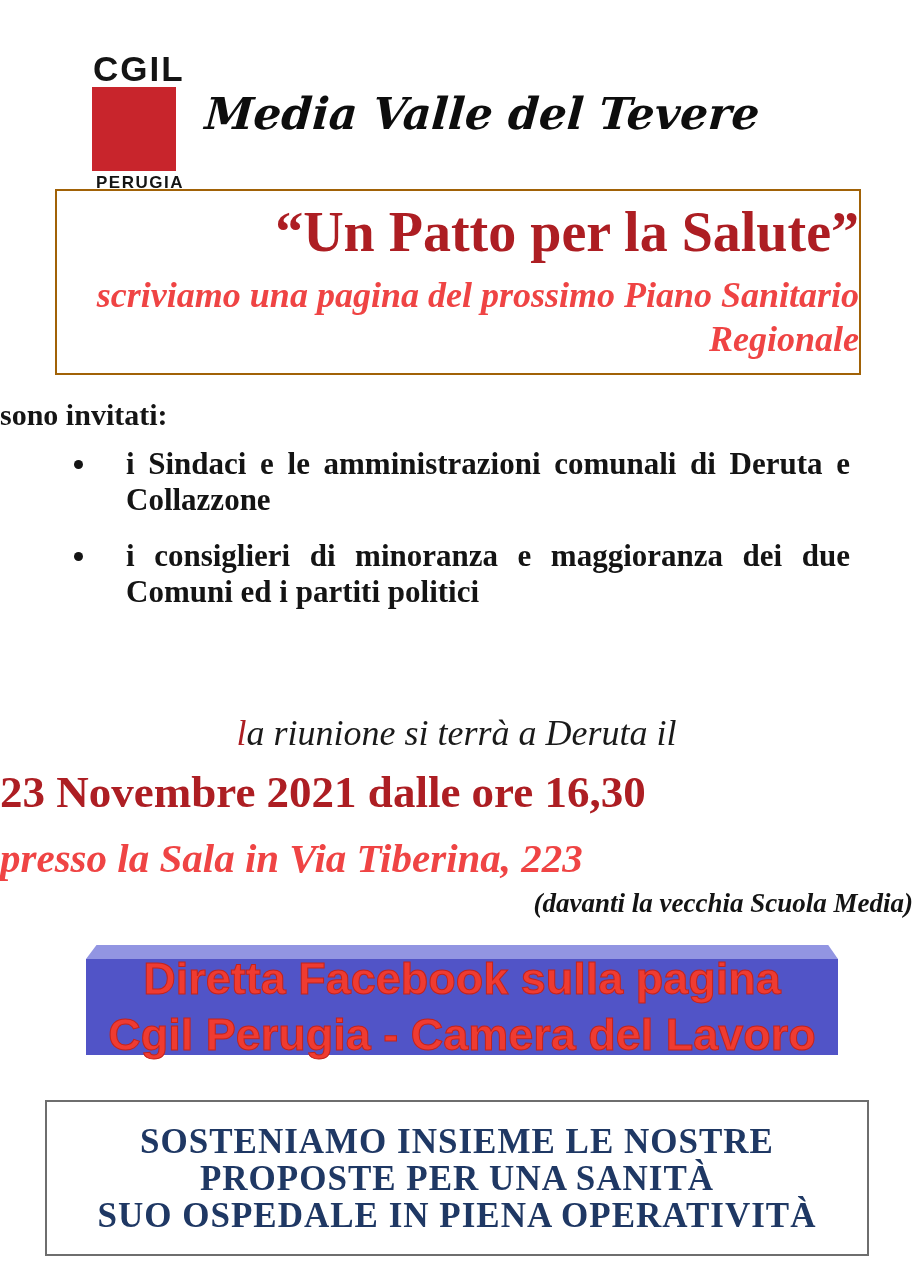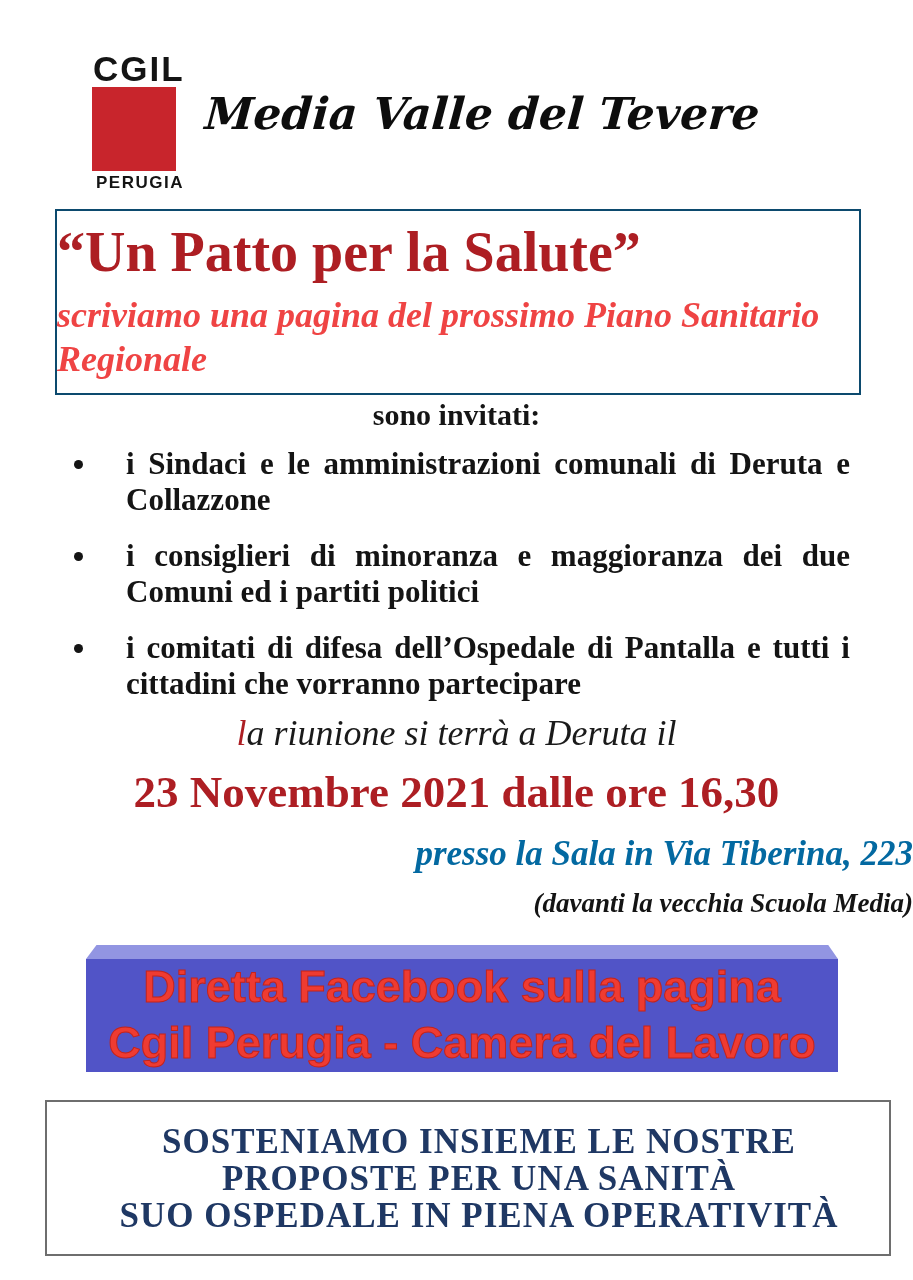--- a/index.html
+++ b/index.html
@@ -52,24 +52,24 @@
     font-weight: bold;
     font-size: 44px;
     color: #0d0d0d;
     transform: skewX(-4deg);
     white-space: nowrap;
   }
 
   
   .title-box {
     position: absolute;
-    left: 55px; top: 209px;
+    left: 55px; top: 189px;
     width: 802px; height: 182px;
-    border: 2px solid #0c4a6e;
-    text-align: left;
+    border: 2px solid #a16207;
+    text-align: right;
   }
   .title-main {
     margin-top: 10px;
     font-weight: bold;
     font-size: 56px;
     line-height: 62px;
     color: #ad1e23;
   }
   .title-sub {
     margin-top: 10px;
@@ -78,21 +78,21 @@
     font-size: 36px;
     line-height: 44px;
     color: #ef4444;
   }
 
   
   .invited-heading {
     position: absolute;
     left: 0; top: 398px;
     width: 100%;
-    text-align: center;
+    text-align: left;
     font-weight: bold;
     font-size: 30px;
     color: #151515;
   }
   .bullet-list {
     position: absolute;
     left: 60px; top: 446px;
     width: 790px;
     margin: 0; padding: 0;
     list-style: none;
@@ -124,34 +124,34 @@
     font-style: italic;
     font-weight: normal;
     font-size: 36px;
     color: #1a1a1a;
   }
   .red-initial { color: #ad1e23; }
   .meeting-date {
     position: absolute;
     left: 0; top: 766px;
     width: 100%;
-    text-align: center;
+    text-align: left;
     font-weight: bold;
     font-size: 45px;
     color: #ad1e23;
   }
   .meeting-venue {
     position: absolute;
     left: 0; top: 834px;
     width: 100%;
-    text-align: right;
-    font-style: italic;
-    font-weight: bold;
-    font-size: 35px;
-    color: #0369a1;
+    text-align: left;
+    font-style: italic;
+    font-weight: bold;
+    font-size: 41px;
+    color: #ef4444;
   }
   .meeting-note {
     position: absolute;
     left: 0; top: 888px;
     width: 100%;
     text-align: right;
     font-style: italic;
     font-weight: bold;
     font-size: 27px;
     color: #141414;
@@ -162,24 +162,25 @@
     position: absolute;
     left: 86px; top: 945px;
     width: 752px;
   }
   .fb-bevel {
     height: 14px;
     background: #9295e2;
     clip-path: polygon(1.4% 0%, 98.7% 0%, 100% 100%, 0% 100%);
   }
   .fb-body {
-    height: 113px;
+    height: 96px;
     background: #5154c7;
     display: flex;
     flex-direction: column;
+    justify-content: center;
     align-items: center;
   }
   .fb-line {
     font-family: "Liberation Sans", sans-serif;
     font-weight: bold;
     font-size: 45px;
     line-height: 56px;
     color: #ef3b31;
     -webkit-text-stroke: 1px #c4231b;
     white-space: nowrap;
@@ -188,21 +189,20 @@
   
   .footer-box {
     position: absolute;
     left: 45px; top: 1100px;
     width: 820px; height: 152px;
     border: 2px solid #6e6e6e;
     display: flex;
     flex-direction: column;
     justify-content: center;
     text-align: center;
-    padding-left: 22px;
   }
   .footer-line {
     font-weight: bold;
     font-size: 35px;
     line-height: 37px;
     letter-spacing: 1px;
     color: #1f3864;
   }
 </style>
 </head>
@@ -225,24 +225,20 @@
   <div class="invited-heading">sono invitati:</div>
   <ul class="bullet-list">
     <li>
       <span class="bullet-dot"></span>
       <span>i Sindaci e le amministrazioni comunali di Deruta e Collazzone</span>
     </li>
     <li>
       <span class="bullet-dot"></span>
       <span>i consiglieri di minoranza e maggioranza dei due Comuni ed i partiti politici</span>
     </li>
-    <li>
-      <span class="bullet-dot"></span>
-      <span>i comitati di difesa dell’Ospedale di Pantalla e tutti i cittadini che vorranno partecipare</span>
-    </li>
   </ul>
 
   <div class="meeting-intro"><span class="red-initial">l</span><span>a riunione si terrà a Deruta il</span></div>
   <div class="meeting-date">23 Novembre 2021 dalle ore 16,30</div>
   <div class="meeting-venue">presso la Sala in Via Tiberina, 223</div>
   <div class="meeting-note">(davanti la vecchia Scuola Media)</div>
 
   <div class="fb-banner">
     <div class="fb-bevel"></div>
     <div class="fb-body">

